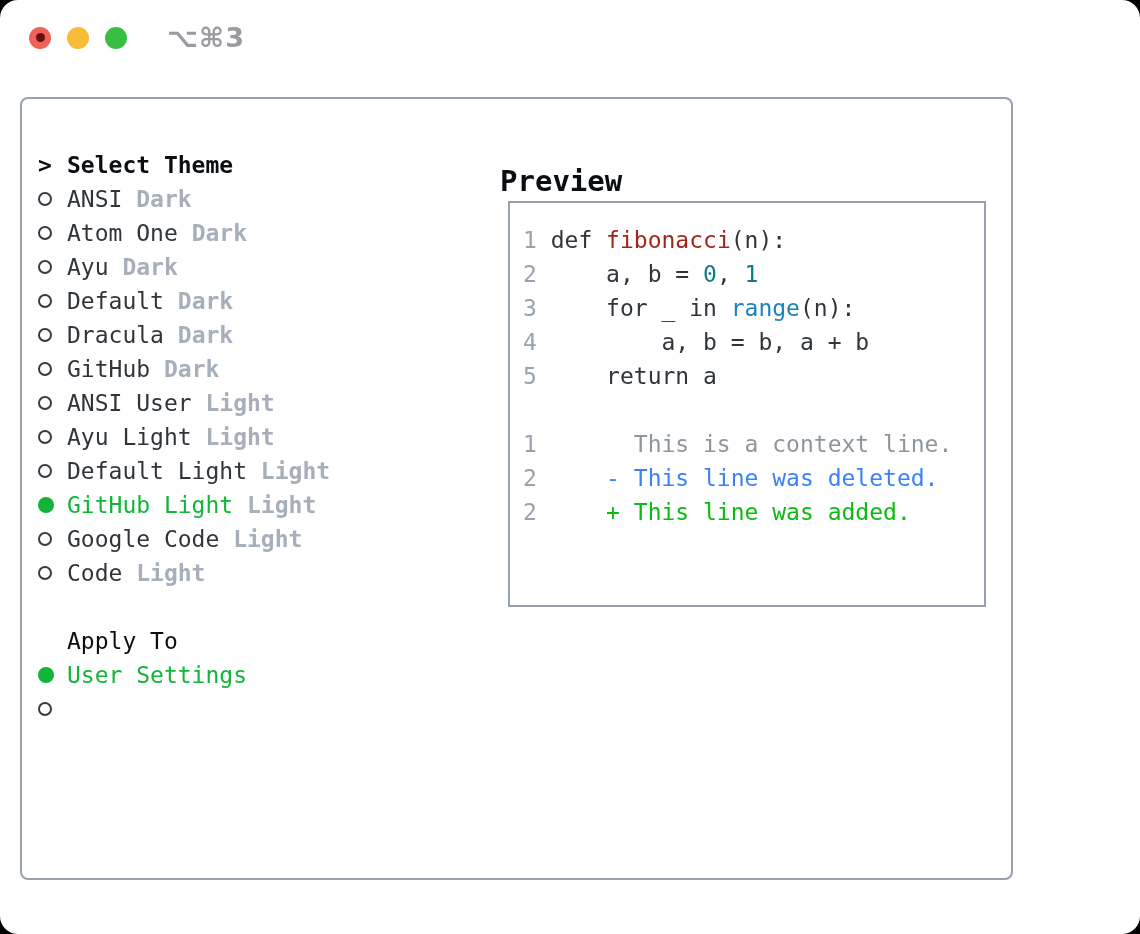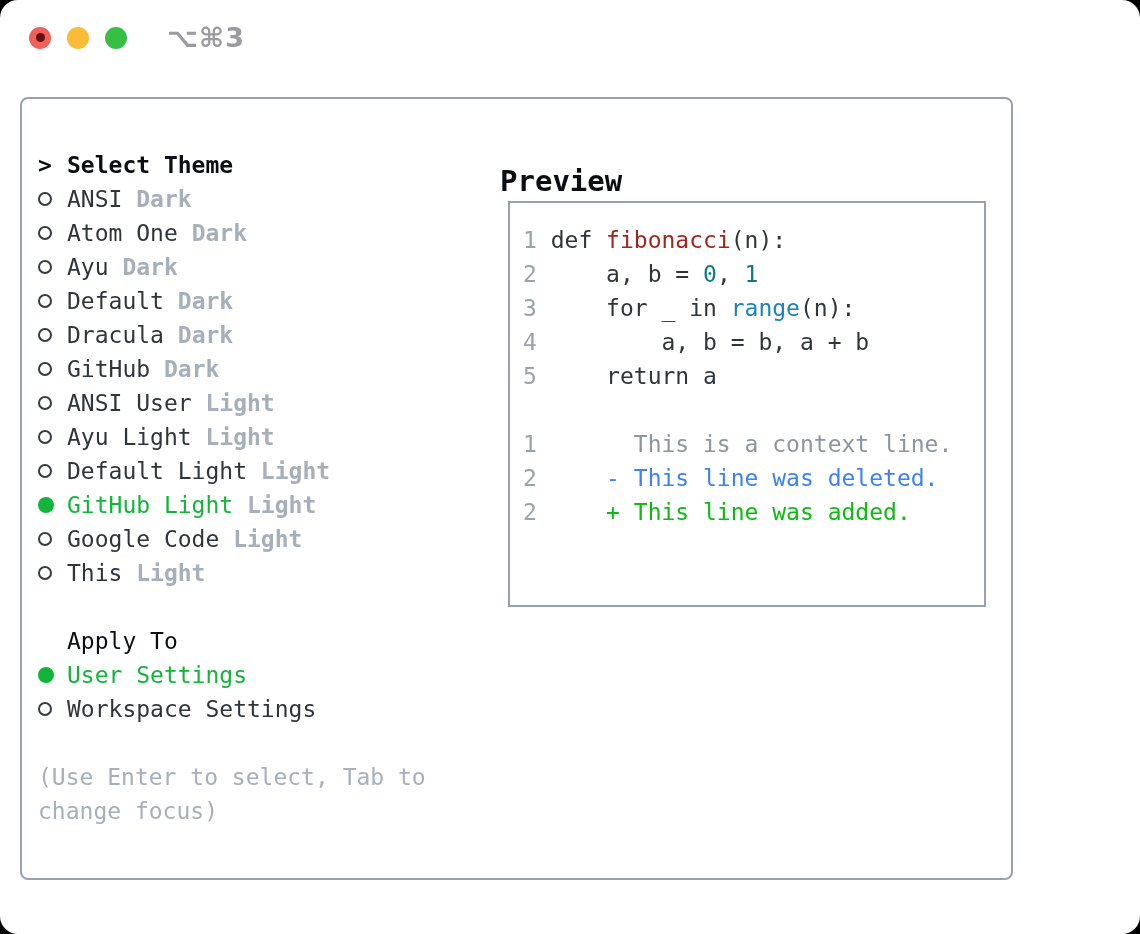--- a/index.html
+++ b/index.html
@@ -77,39 +77,37 @@
           <div class="row"><span class="marker"><span class="circle"></span></span><span class="t-name">Atom One</span><span class="t-var">Dark</span></div>
           <div class="row"><span class="marker"><span class="circle"></span></span><span class="t-name">Ayu</span><span class="t-var">Dark</span></div>
           <div class="row"><span class="marker"><span class="circle"></span></span><span class="t-name">Default</span><span class="t-var">Dark</span></div>
           <div class="row"><span class="marker"><span class="circle"></span></span><span class="t-name">Dracula</span><span class="t-var">Dark</span></div>
           <div class="row"><span class="marker"><span class="circle"></span></span><span class="t-name">GitHub</span><span class="t-var">Dark</span></div>
           <div class="row"><span class="marker"><span class="circle"></span></span><span class="t-name">ANSI User</span><span class="t-var">Light</span></div>
           <div class="row"><span class="marker"><span class="circle"></span></span><span class="t-name">Ayu Light</span><span class="t-var">Light</span></div>
           <div class="row"><span class="marker"><span class="circle"></span></span><span class="t-name">Default Light</span><span class="t-var">Light</span></div>
           <div class="row"><span class="marker"><span class="circle sel"></span></span><span class="t-name sel">GitHub Light</span><span class="t-var">Light</span></div>
           <div class="row"><span class="marker"><span class="circle"></span></span><span class="t-name">Google Code</span><span class="t-var">Light</span></div>
-          <div class="row"><span class="marker"><span class="circle"></span></span><span class="t-name">This</span><span class="t-var">Light</span></div>
+          <div class="row"><span class="marker"><span class="circle"></span></span><span class="t-name">Code</span><span class="t-var">Light</span></div>
         </div>
 
       <div class="spacer"></div>
 
       <div class="row">
         <span class="marker"></span>
         <span class="apply-text">Apply To</span>
       </div>
 
       <div id="apply-list">
           <div class="row"><span class="marker"><span class="circle sel"></span></span><span class="t-name sel">User Settings</span></div>
-          <div class="row"><span class="marker"><span class="circle"></span></span><span class="t-name">Workspace Settings</span></div>
+          <div class="row"><span class="marker"><span class="circle"></span></span></div>
         </div>
 
       <div class="spacer"></div>
 
-      <div class="hint">(Use Enter to select, Tab to
-change focus)</div>
     </div>
 
     <div class="preview-title">Preview</div>
 
     <div class="preview-box">
       <div class="code" id="code">
           <div class="code-line"><span class="seg-n">1</span><span class="seg-p"> def </span><span class="seg-f">fibonacci</span><span class="seg-p">(n):</span></div>
           <div class="code-line"><span class="seg-n">2</span><span class="seg-p">     a, b = </span><span class="seg-l">0</span><span class="seg-p">, </span><span class="seg-l">1</span></div>
           <div class="code-line"><span class="seg-n">3</span><span class="seg-p">     for _ in </span><span class="seg-b">range</span><span class="seg-p">(n):</span></div>
           <div class="code-line"><span class="seg-n">4</span><span class="seg-p">         a, b = b, a + b</span></div>

